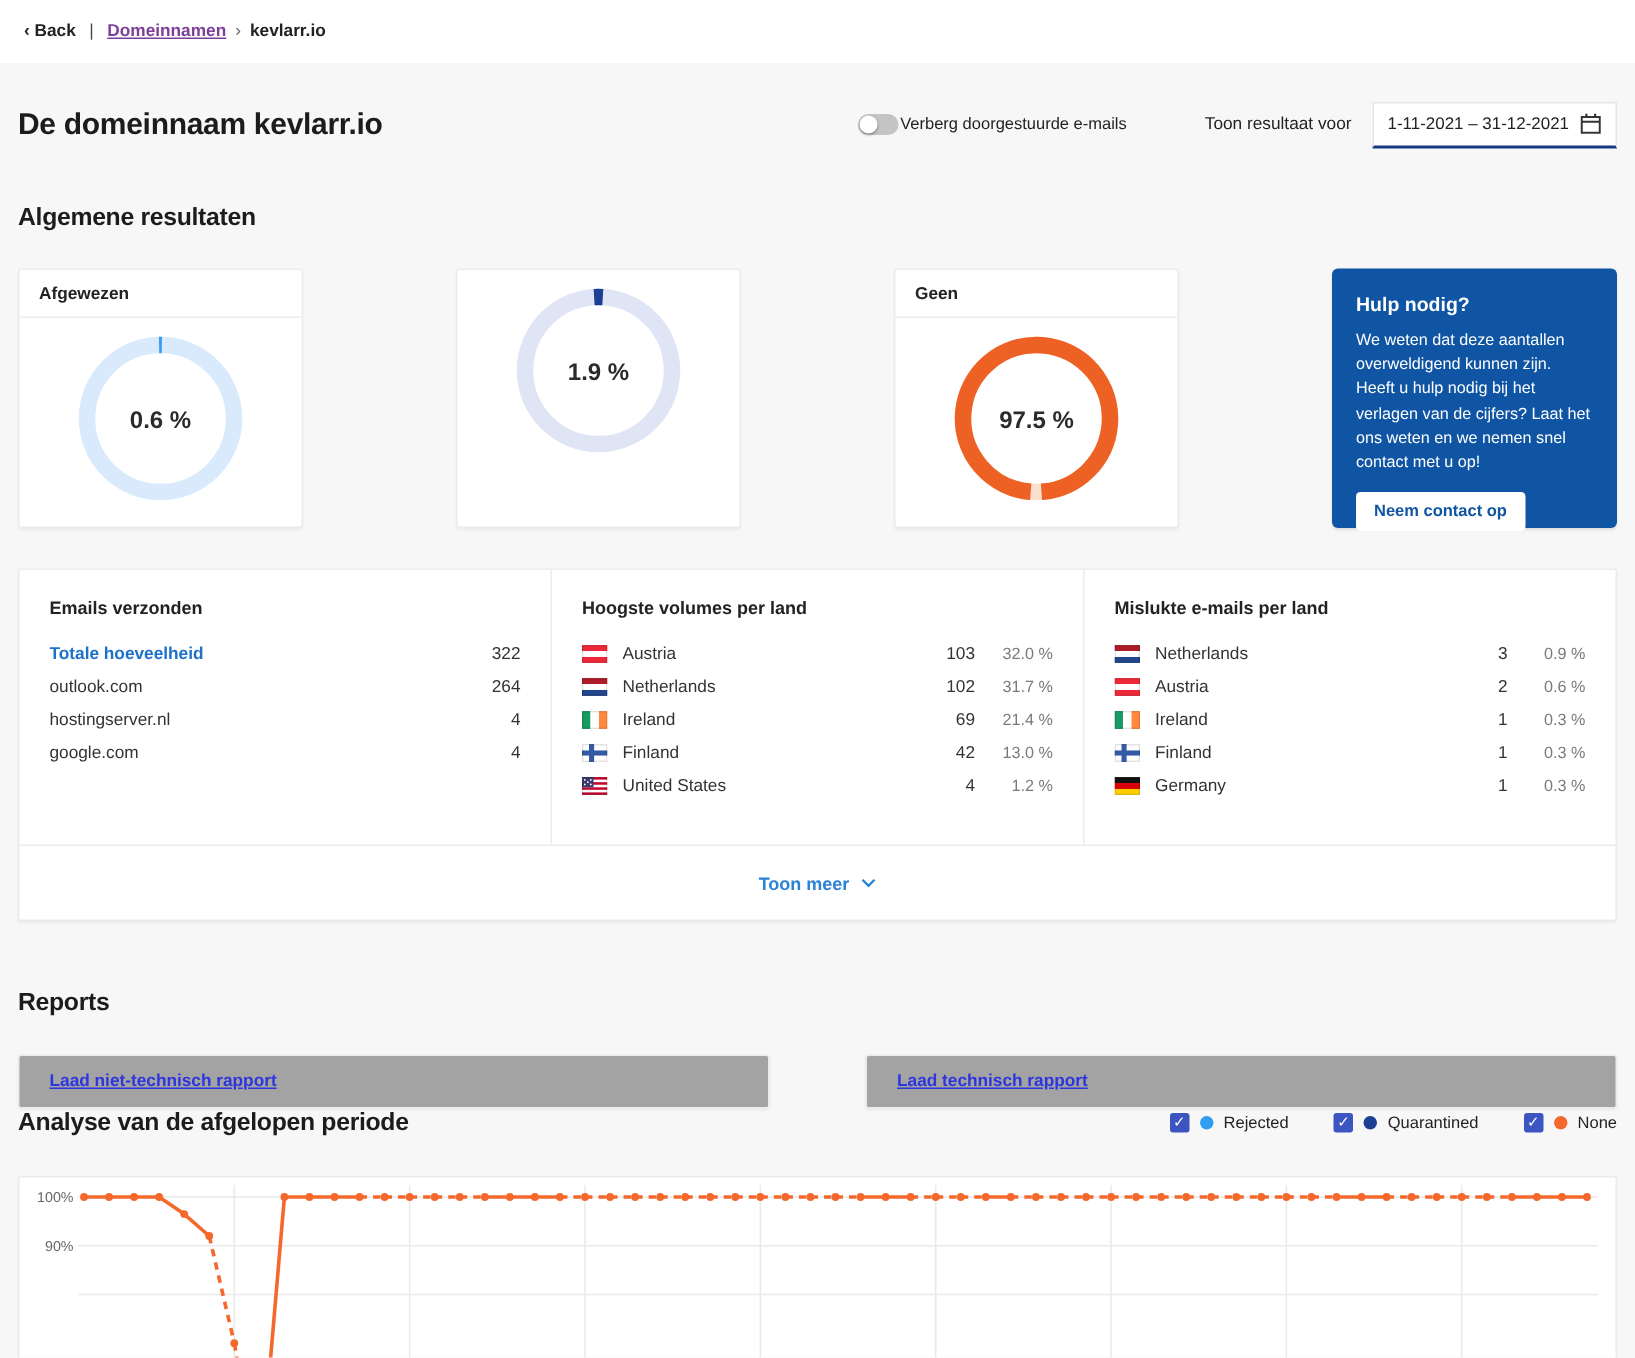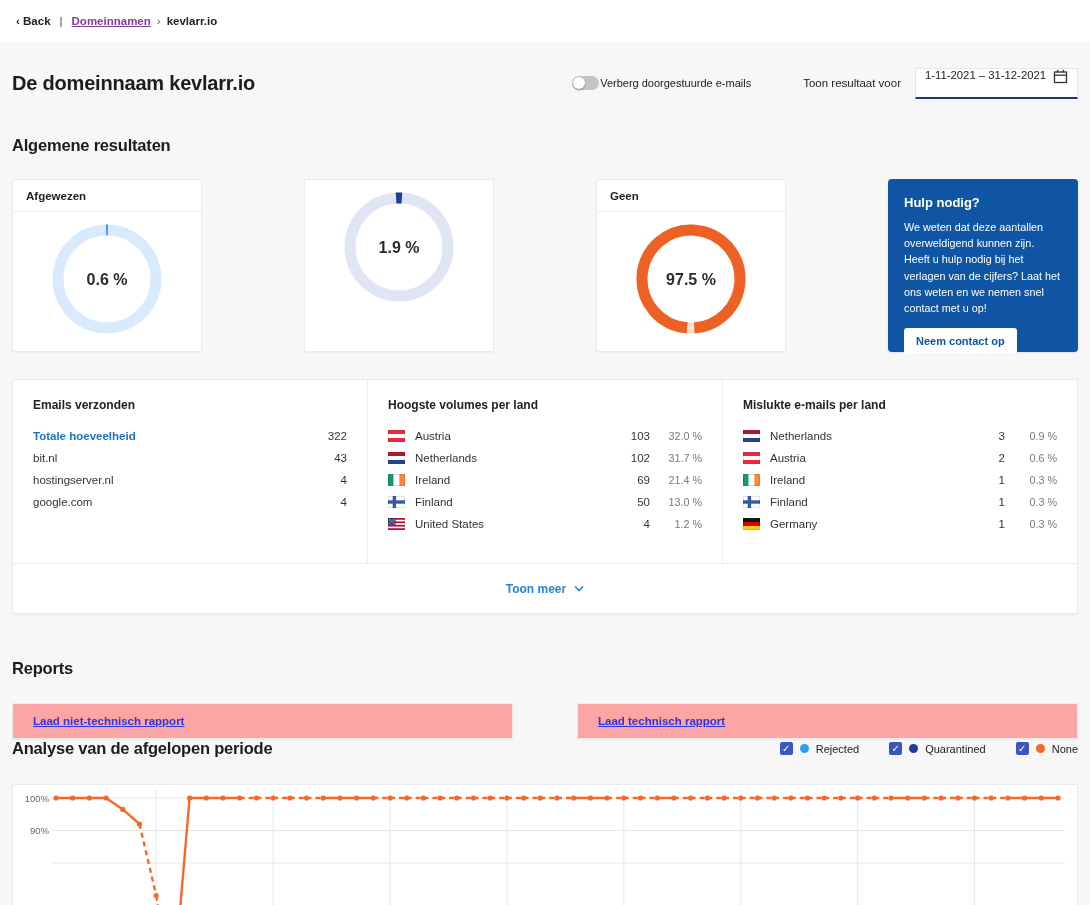--- a/index.html
+++ b/index.html
@@ -13,21 +13,21 @@
 .topbar .arrow{color:#666;margin:0 6px}
 .topbar .current{font-weight:bold;color:#222}
 .page{padding:0 12px}
 .header-row{display:flex;align-items:center;margin-top:24px;height:34px}
 h1{font-size:20px;font-weight:bold;color:#1c1c1c;letter-spacing:-.2px}
 .toggle-wrap{margin-left:auto;display:flex;align-items:center}
 .toggle{width:27px;height:14px;border-radius:8px;background:#c4c4c4;position:relative;cursor:pointer}
 .toggle .knob{position:absolute;left:1px;top:1px;width:12px;height:12px;border-radius:50%;background:#fff;box-shadow:0 1px 2px rgba(0,0,0,.35)}
 .toggle-label{font-size:11px;margin-left:1px;color:#222}
 .date-label{font-size:11.5px;margin-left:52px;color:#222}
-.date-box{width:163px;height:31px;margin-left:14px;background:#fff;border:1px solid #e6e6e6;border-bottom:2px solid #16397f;display:flex;padding:0 9px;font-size:11.3px;color:#222;cursor:text}
+.date-box{width:163px;height:31px;margin-left:14px;background:#fff;border:1px solid #e6e6e6;border-bottom:2px solid #16397f;display:flex;align-items:center;padding:0 9px;font-size:11.3px;color:#222;cursor:text}
 .date-box .dval{flex:1}
 h2{font-size:16.5px;font-weight:bold;color:#1c1c1c;letter-spacing:-.2px}
 .h2-general{margin-top:36px}
 .donut-grid{display:flex;justify-content:space-between;margin-top:24px}
 .dcard{width:190px;height:173px;background:#fff;border:1px solid #ebebeb;border-radius:2px;box-shadow:0 1px 2px rgba(0,0,0,.05)}
 .dtitle{padding:10px 13px 9px;font-size:11.5px;font-weight:bold;color:#222;border-bottom:1px solid #eee}
 .dbody{display:flex;justify-content:center;padding-top:6px}
 .donut-pct{font-size:16px;font-weight:bold;fill:#2b2b2b;font-family:"Liberation Sans",sans-serif}
 .help{width:190px;height:173px;background:#0f55a3;border-radius:4px;padding:16px 16px;color:#fff;box-shadow:0 1px 2px rgba(0,0,0,.1)}
 .help h3{font-size:13px;margin-bottom:9px}
@@ -44,21 +44,21 @@
 .link-blue{color:#1d71c9;font-weight:bold;cursor:pointer}
 .flag{width:17px;height:12px;margin-right:10px;display:inline-flex}
 .flag svg{display:block}
 .cname{flex:1}
 .ccount{width:34px;text-align:right}
 .cpct{width:52px;text-align:right;color:#7a7a7a;font-size:10.8px}
 .stats-footer{border-top:1px solid #ececec;height:50px;display:flex;align-items:center;justify-content:center}
 .toonmeer{display:flex;align-items:center;gap:8px;color:#2b83d6;font-size:12px;font-weight:bold;cursor:pointer}
 .h2-reports{margin-top:45px}
 .report-row{display:flex;gap:64px;margin-top:25px}
-.rcard{flex:1;height:36px;background:#fca5a5;border:1px solid #ebebeb;border-radius:2px;box-shadow:0 1px 2px rgba(0,0,0,.06);display:flex;align-items:center;padding:0 20px}
+.rcard{flex:1;height:36px;background:#a3a3a3;border:1px solid #ebebeb;border-radius:2px;box-shadow:0 1px 2px rgba(0,0,0,.06);display:flex;align-items:center;padding:0 20px}
 .rlink{color:#2d35dd;font-size:11.5px;font-weight:bold;text-decoration:underline;cursor:pointer}
 .analysis-row{display:flex;align-items:center}
 .legend{margin-left:auto;display:flex;gap:30px}
 .litem{display:flex;align-items:center;gap:7px;font-size:11px;color:#222;cursor:pointer}
 .cbox{width:13px;height:13px;background:#3c55c0;border-radius:2px;color:#fff;font-size:10px;line-height:13px;text-align:center}
 .dot{width:9px;height:9px;border-radius:50%}
 .chart-card{margin-top:26px;background:#fff;border:1px solid #ebebeb;border-radius:2px;box-shadow:0 1px 2px rgba(0,0,0,.05);height:300px;overflow:hidden}
 #chart-svg{display:block}
 .grid{stroke:#e9e9e9;stroke-width:1}
 .ylab{font-size:9.5px;fill:#666;text-anchor:end;font-family:"Liberation Sans",sans-serif}
@@ -137,22 +137,22 @@
   <div class="stats-card">
     <div class="stats-cols">
       <div class="scol">
         <div class="stitle">Emails verzonden</div>
         <div id="emails-rows">
             <div class="srow">
      <span class="sname link-blue">Totale hoeveelheid</span>
      <span class="sval">322</span>
    </div>
             <div class="srow">
-     <span class="sname ">bit.nl</span>
-     <span class="sval">43</span>
+     <span class="sname ">outlook.com</span>
+     <span class="sval">264</span>
    </div>
             <div class="srow">
      <span class="sname ">hostingserver.nl</span>
      <span class="sval">4</span>
    </div>
             <div class="srow">
      <span class="sname ">google.com</span>
      <span class="sval">4</span>
    </div>
           </div>
@@ -202,21 +202,21 @@
             <div class="srow">
      <span class="flag">
                 <svg width="17" height="12" viewBox="0 0 20 14">
                   <rect width="20" height="14" fill="#fff"></rect>
                   <rect y="5" width="20" height="4" fill="#345aa5"></rect>
                   <rect x="5.5" width="4" height="14" fill="#345aa5"></rect>
                   <rect x="0.5" y="0.5" width="19" height="13" fill="none" stroke="rgba(0,0,0,.13)"></rect>
                 </svg>
               </span>
      <span class="cname">Finland</span>
-     <span class="ccount">50</span>
+     <span class="ccount">42</span>
      <span class="cpct">13.0 %</span>
    </div>
             <div class="srow">
      <span class="flag">
                 <svg width="17" height="12" viewBox="0 0 20 14">
                   <rect width="20" height="14" fill="#fff"></rect>
                   <rect y="0" width="20" height="2" fill="#bf0a30"></rect>
                   <rect y="4" width="20" height="2" fill="#bf0a30"></rect>
                   <rect y="8" width="20" height="2" fill="#bf0a30"></rect>
                   <rect y="12" width="20" height="2" fill="#bf0a30"></rect>

